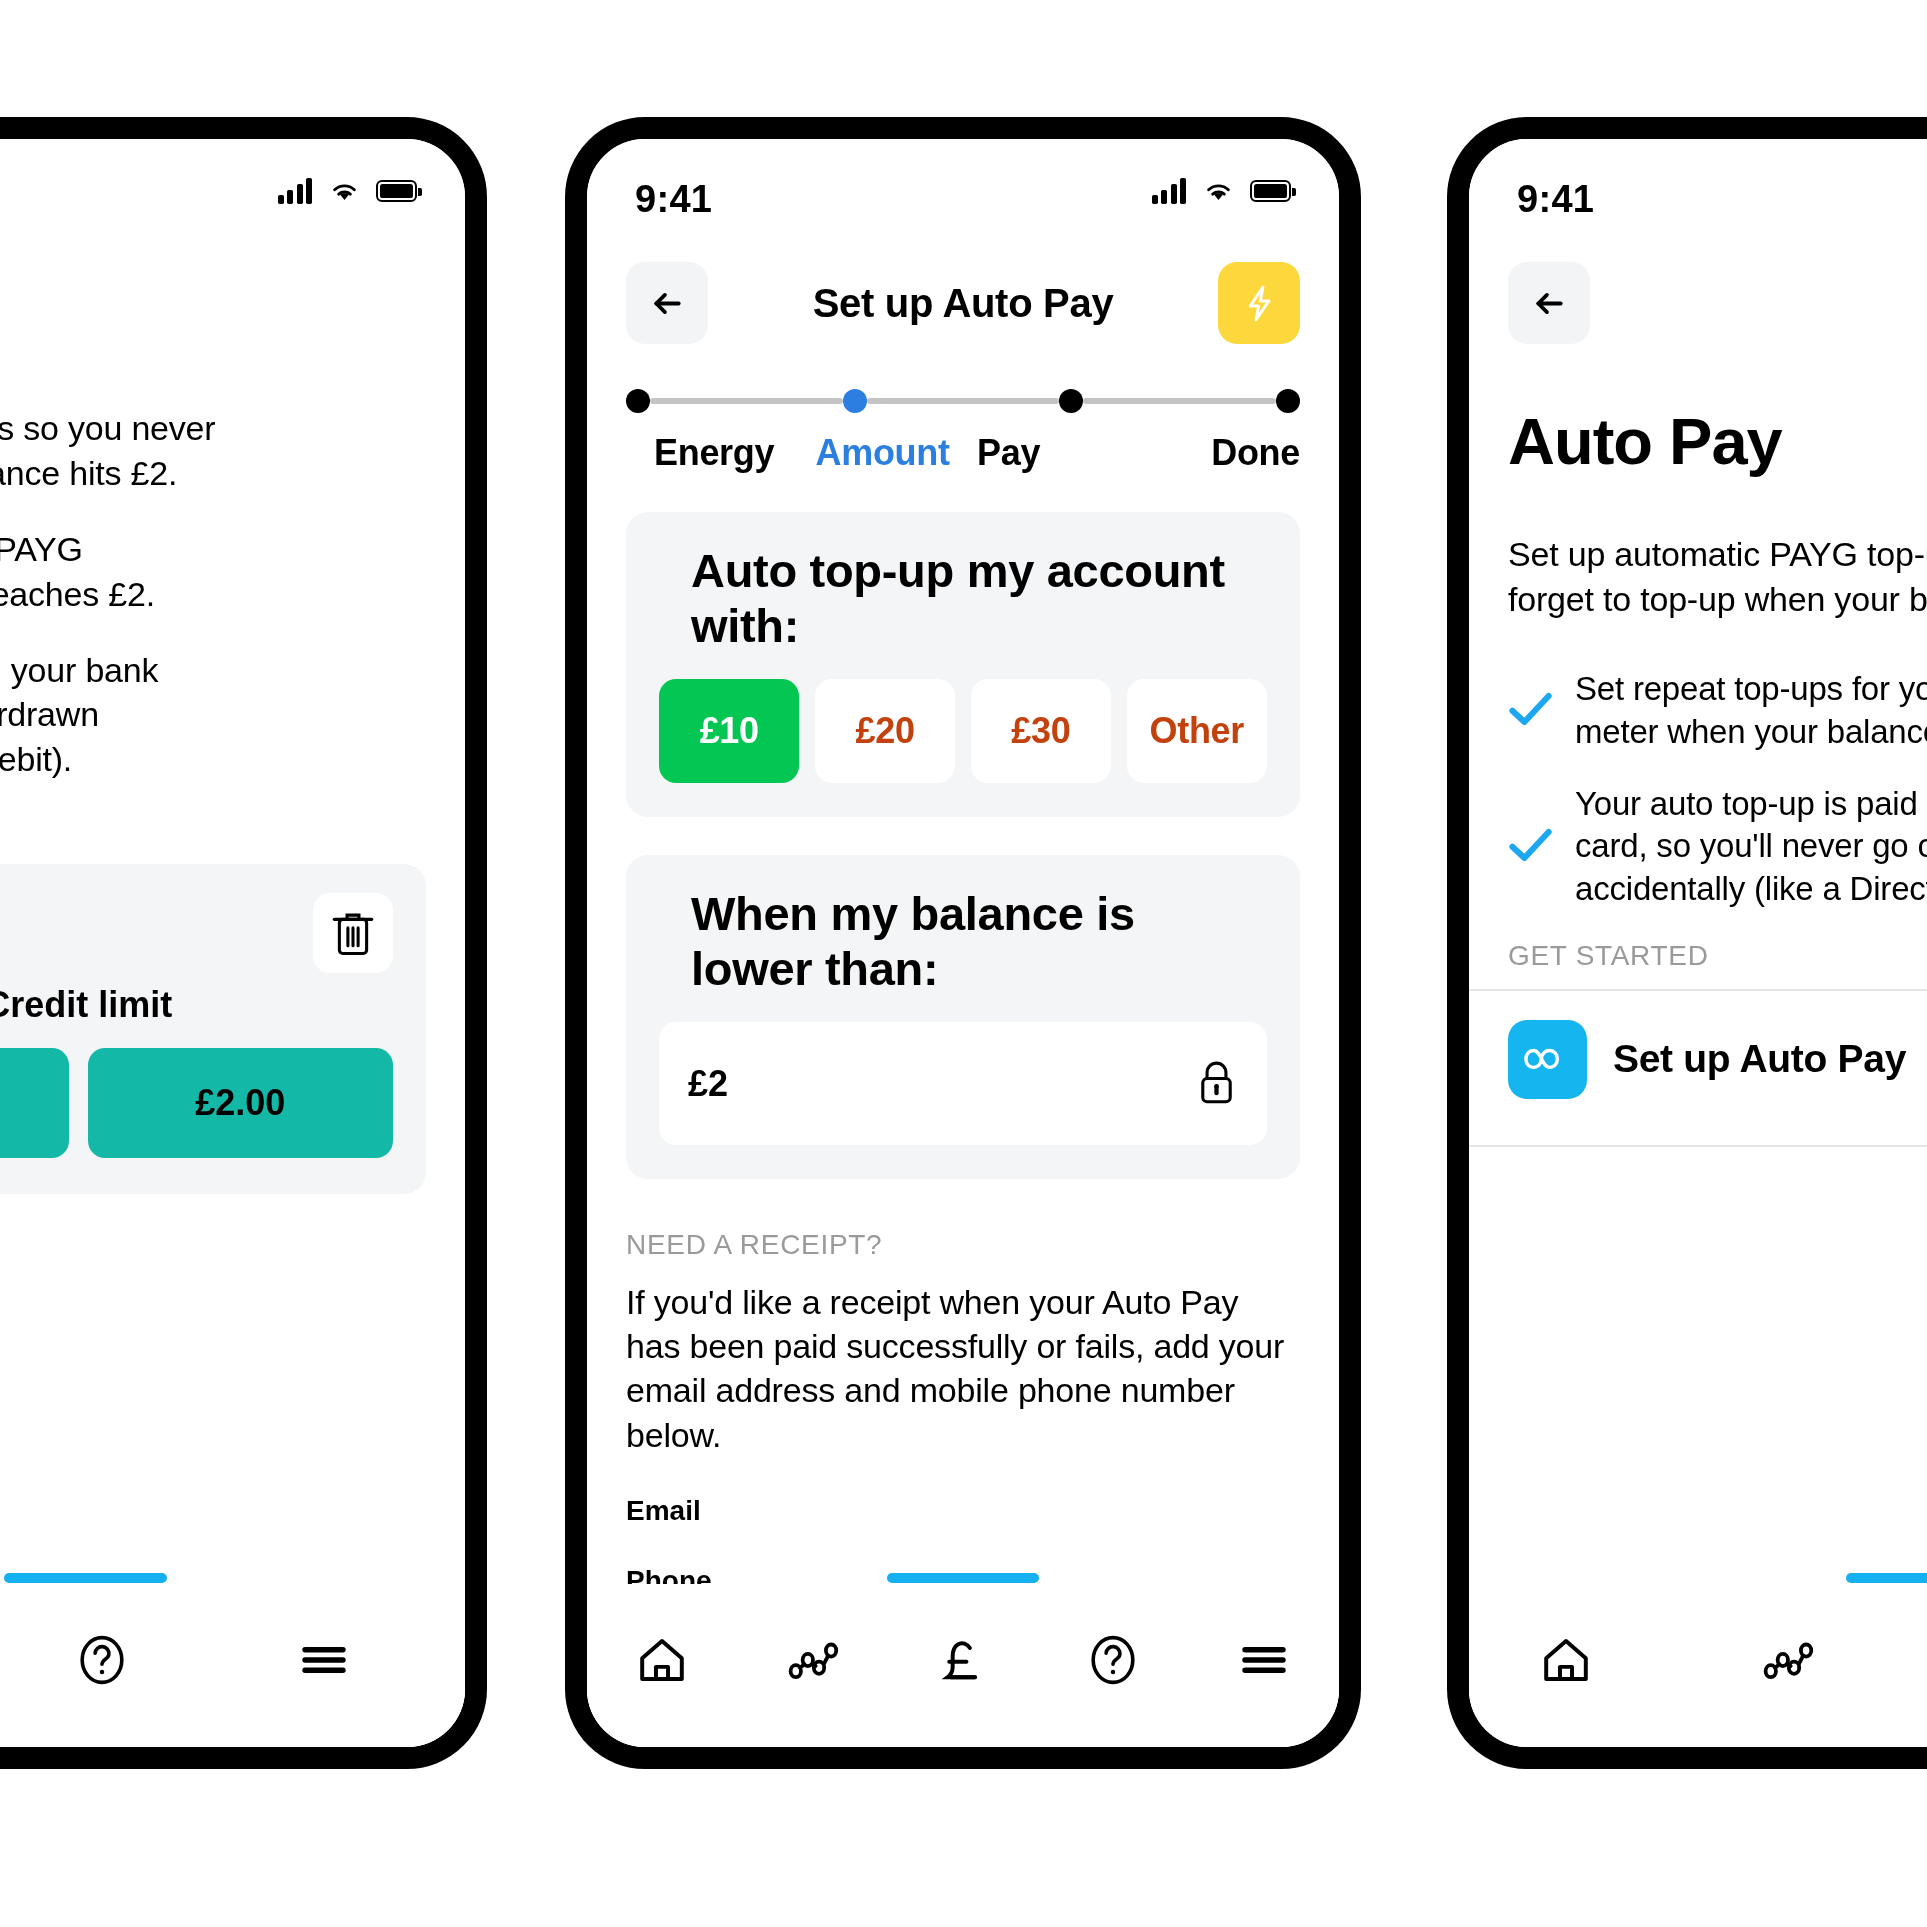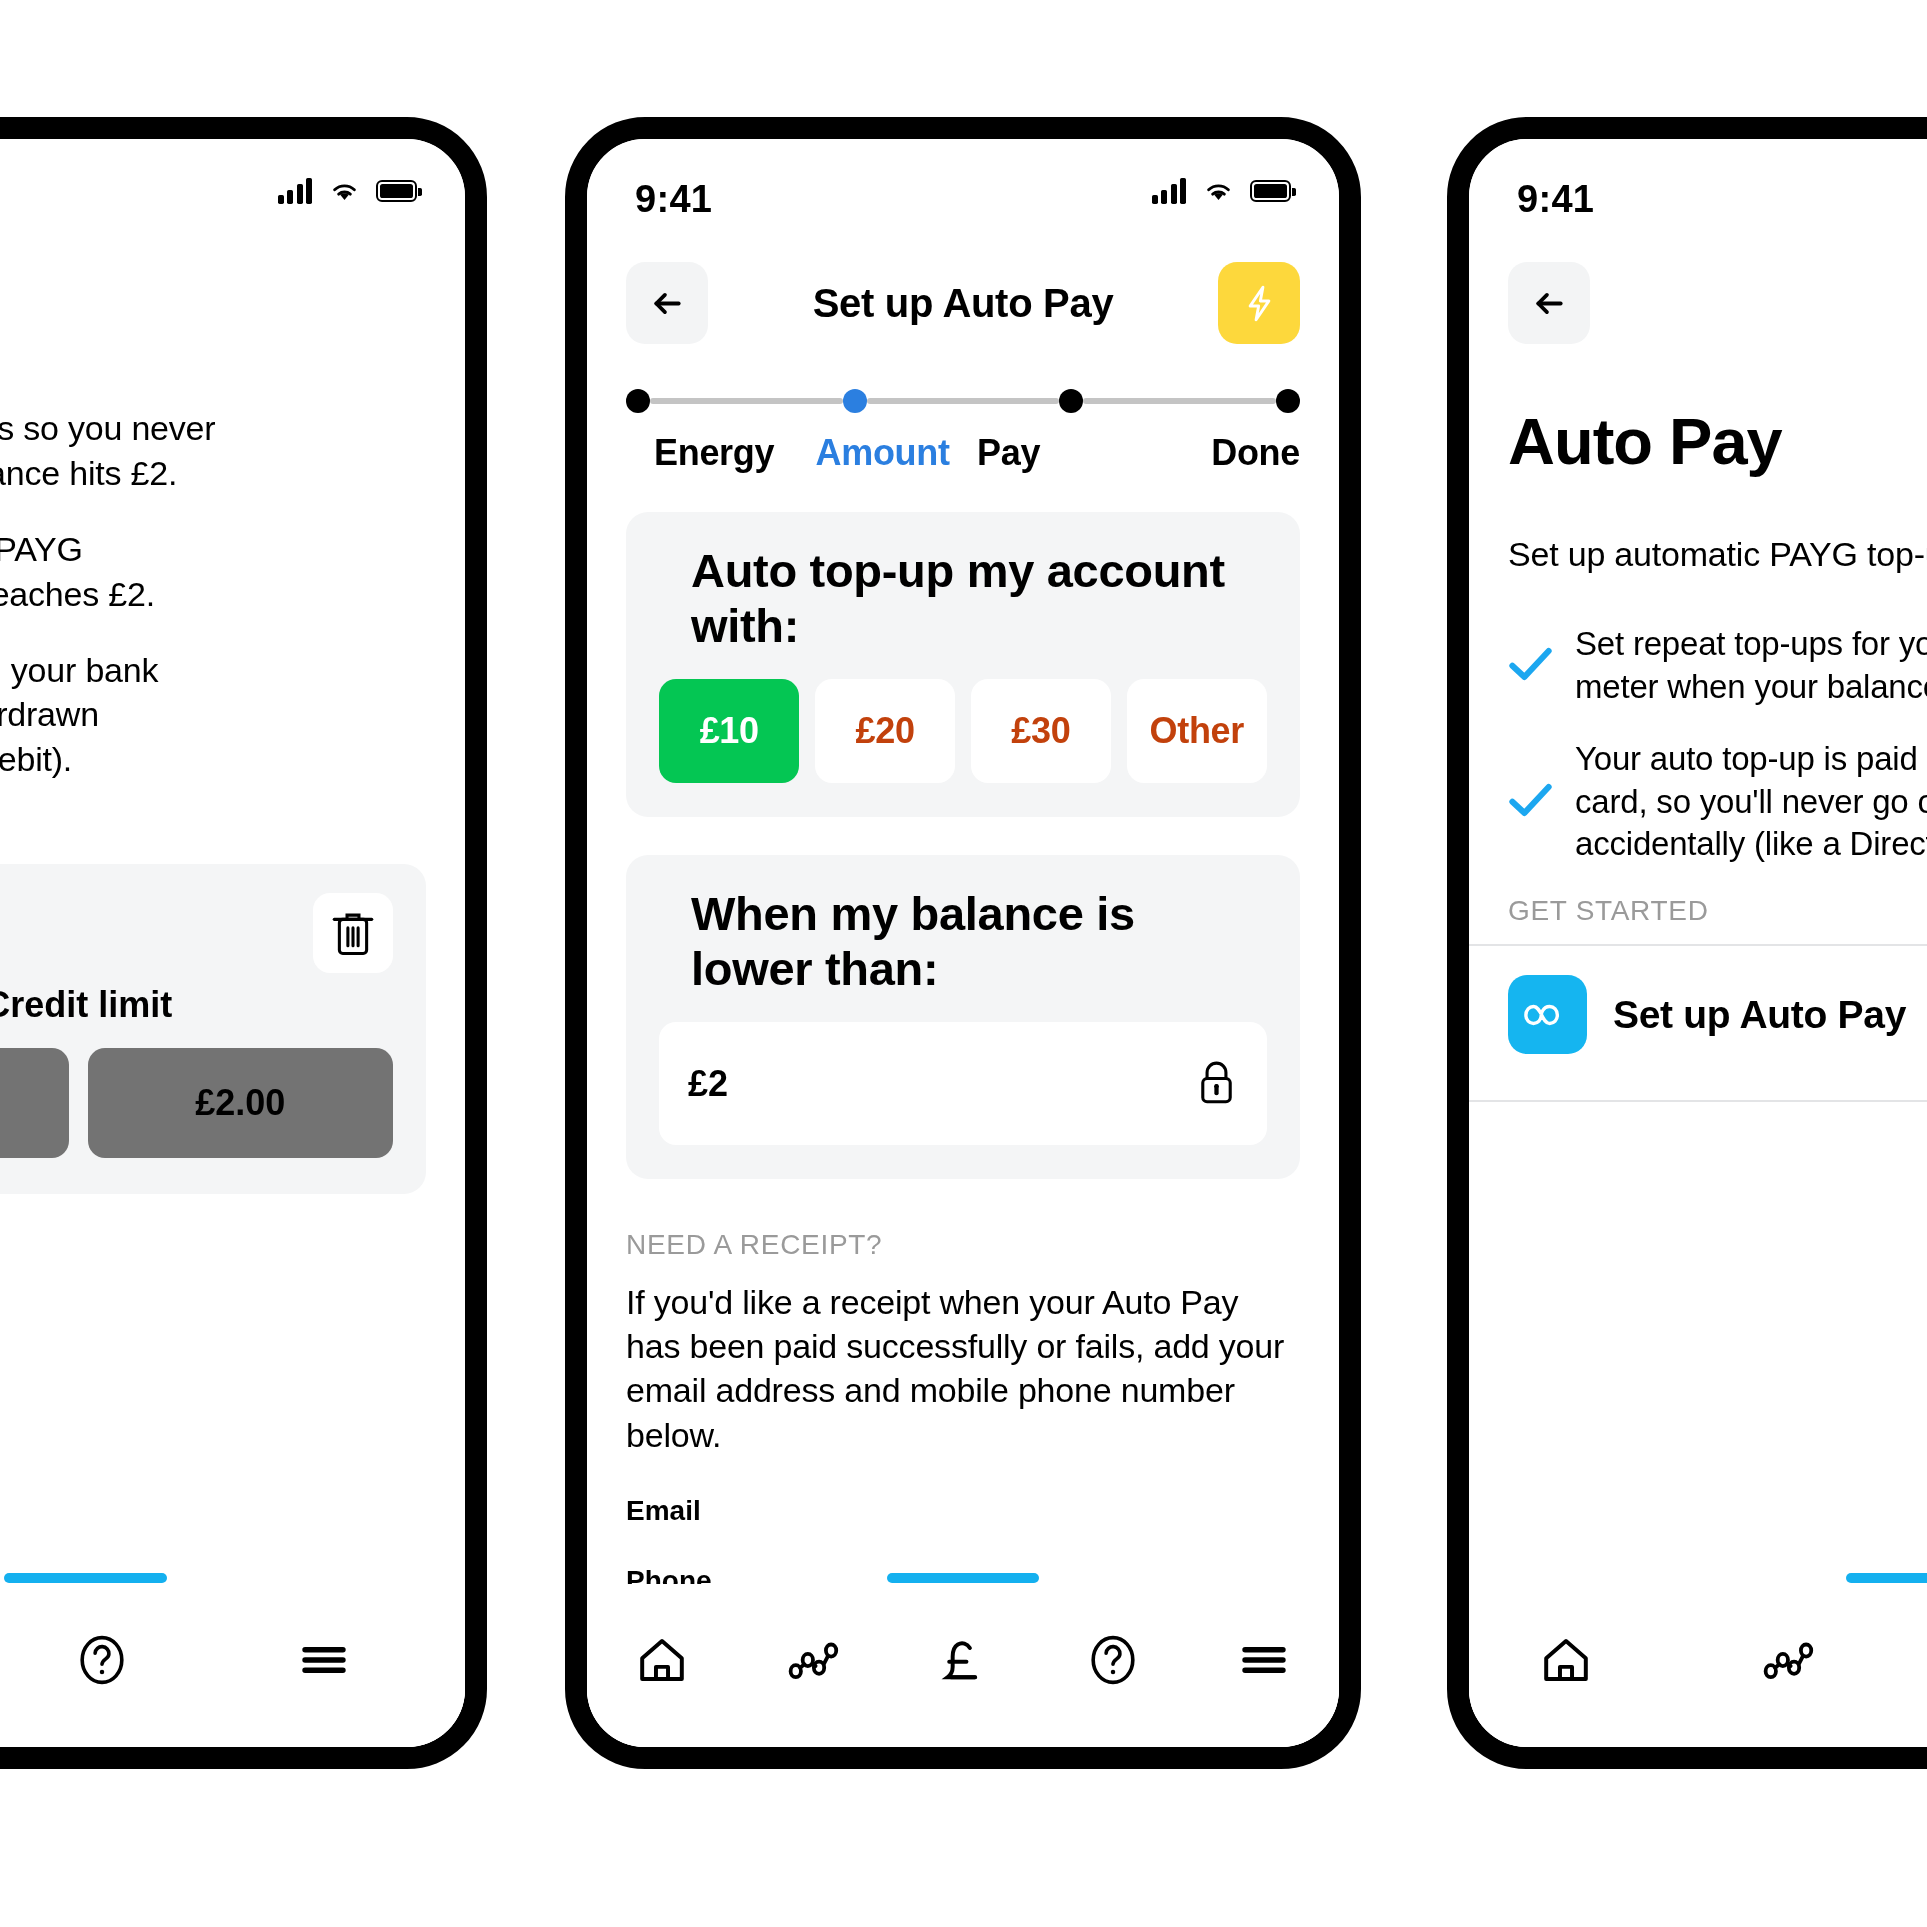--- a/index.html
+++ b/index.html
@@ -124,21 +124,21 @@
 
   
   .lp-title { padding: 29px 0 0 39px; font-size:40px; font-weight:700; letter-spacing:-0.3px;}
   .lp-copy { margin: 99px 39px 0 39px; font-size:34px; line-height:1.32; letter-spacing:-0.2px;}
   .lp-copy p + p { margin-top:31px; }
   .lp-card { margin: 82px 39px 0 -8.6px; background:#F4F5F6; border-radius:22px; padding: 29px 33px 36px 33px; position:relative;}
   .lp-trash { position:absolute; right:33px; top:29px; width:80px; height:80px; background:#fff; border-radius:17px; display:flex; align-items:center; justify-content:center; cursor:pointer;}
   .lp-trash svg { width:46px; height:50px; }
   .lp-credit-label { margin-top:91px; text-align:center; font-size:36px; font-weight:700; }
   .lp-fields { display:flex; gap:19px; margin-top:22px; }
-  .lp-fields .f { flex:1 1 0; height:110px; background:#737373; border-radius:17px; display:flex; align-items:center; justify-content:center; font-size:36px; font-weight:700;}
+  .lp-fields .f { flex:1 1 0; height:110px; background:#14b8a6; border-radius:17px; display:flex; align-items:center; justify-content:center; font-size:36px; font-weight:700;}
 
   
   .rp-h1 { margin: 60px 39px 0 39px; font-size:65px; font-weight:700; letter-spacing:-1px; }
   .rp-intro { margin: 53px 39px 0 39px; font-size:34px; line-height:1.32; letter-spacing:-0.2px;}
   .rp-bullets { margin: 46px 39px 0 39px; }
   .rp-bullet { display:flex; align-items:center; gap:22px; margin-bottom: 29px;}
   .rp-check { width:45px; flex:0 0 45px; }
   .rp-check svg { width:45px; height:38px; }
   .rp-btext { font-size:33px; line-height:1.30; letter-spacing:-0.2px;}
   .rp-eyebrow { margin: 29px 39px 0 39px; font-size:28px; color:#9A9A9A; font-weight:500; letter-spacing:0.7px;}
@@ -383,20 +383,21 @@
               <path d="M22 15L12 25l10 10"></path>
           </svg>
         </button>
         <div class="nav-title" style="text-align:right; padding-right:8.6px;">Auto Pay</div>
       </div>
 
       <div class="rp-h1">Auto Pay</div>
 
       <div class="rp-intro">
         <span>Set up automatic PAYG top-u</span><br>
+        <span>forget to top-up when your b</span>
       </div>
 
       <div class="rp-bullets">
         <div class="rp-bullet">
           <span class="rp-check">
             <svg viewBox="0 0 52 44" fill="none" stroke="#1CA7F0" stroke-width="7" stroke-linecap="round" stroke-linejoin="round">
               <path d="M5 24l14 13L47 7"></path>
             </svg>
           </span>
           <span class="rp-btext">

